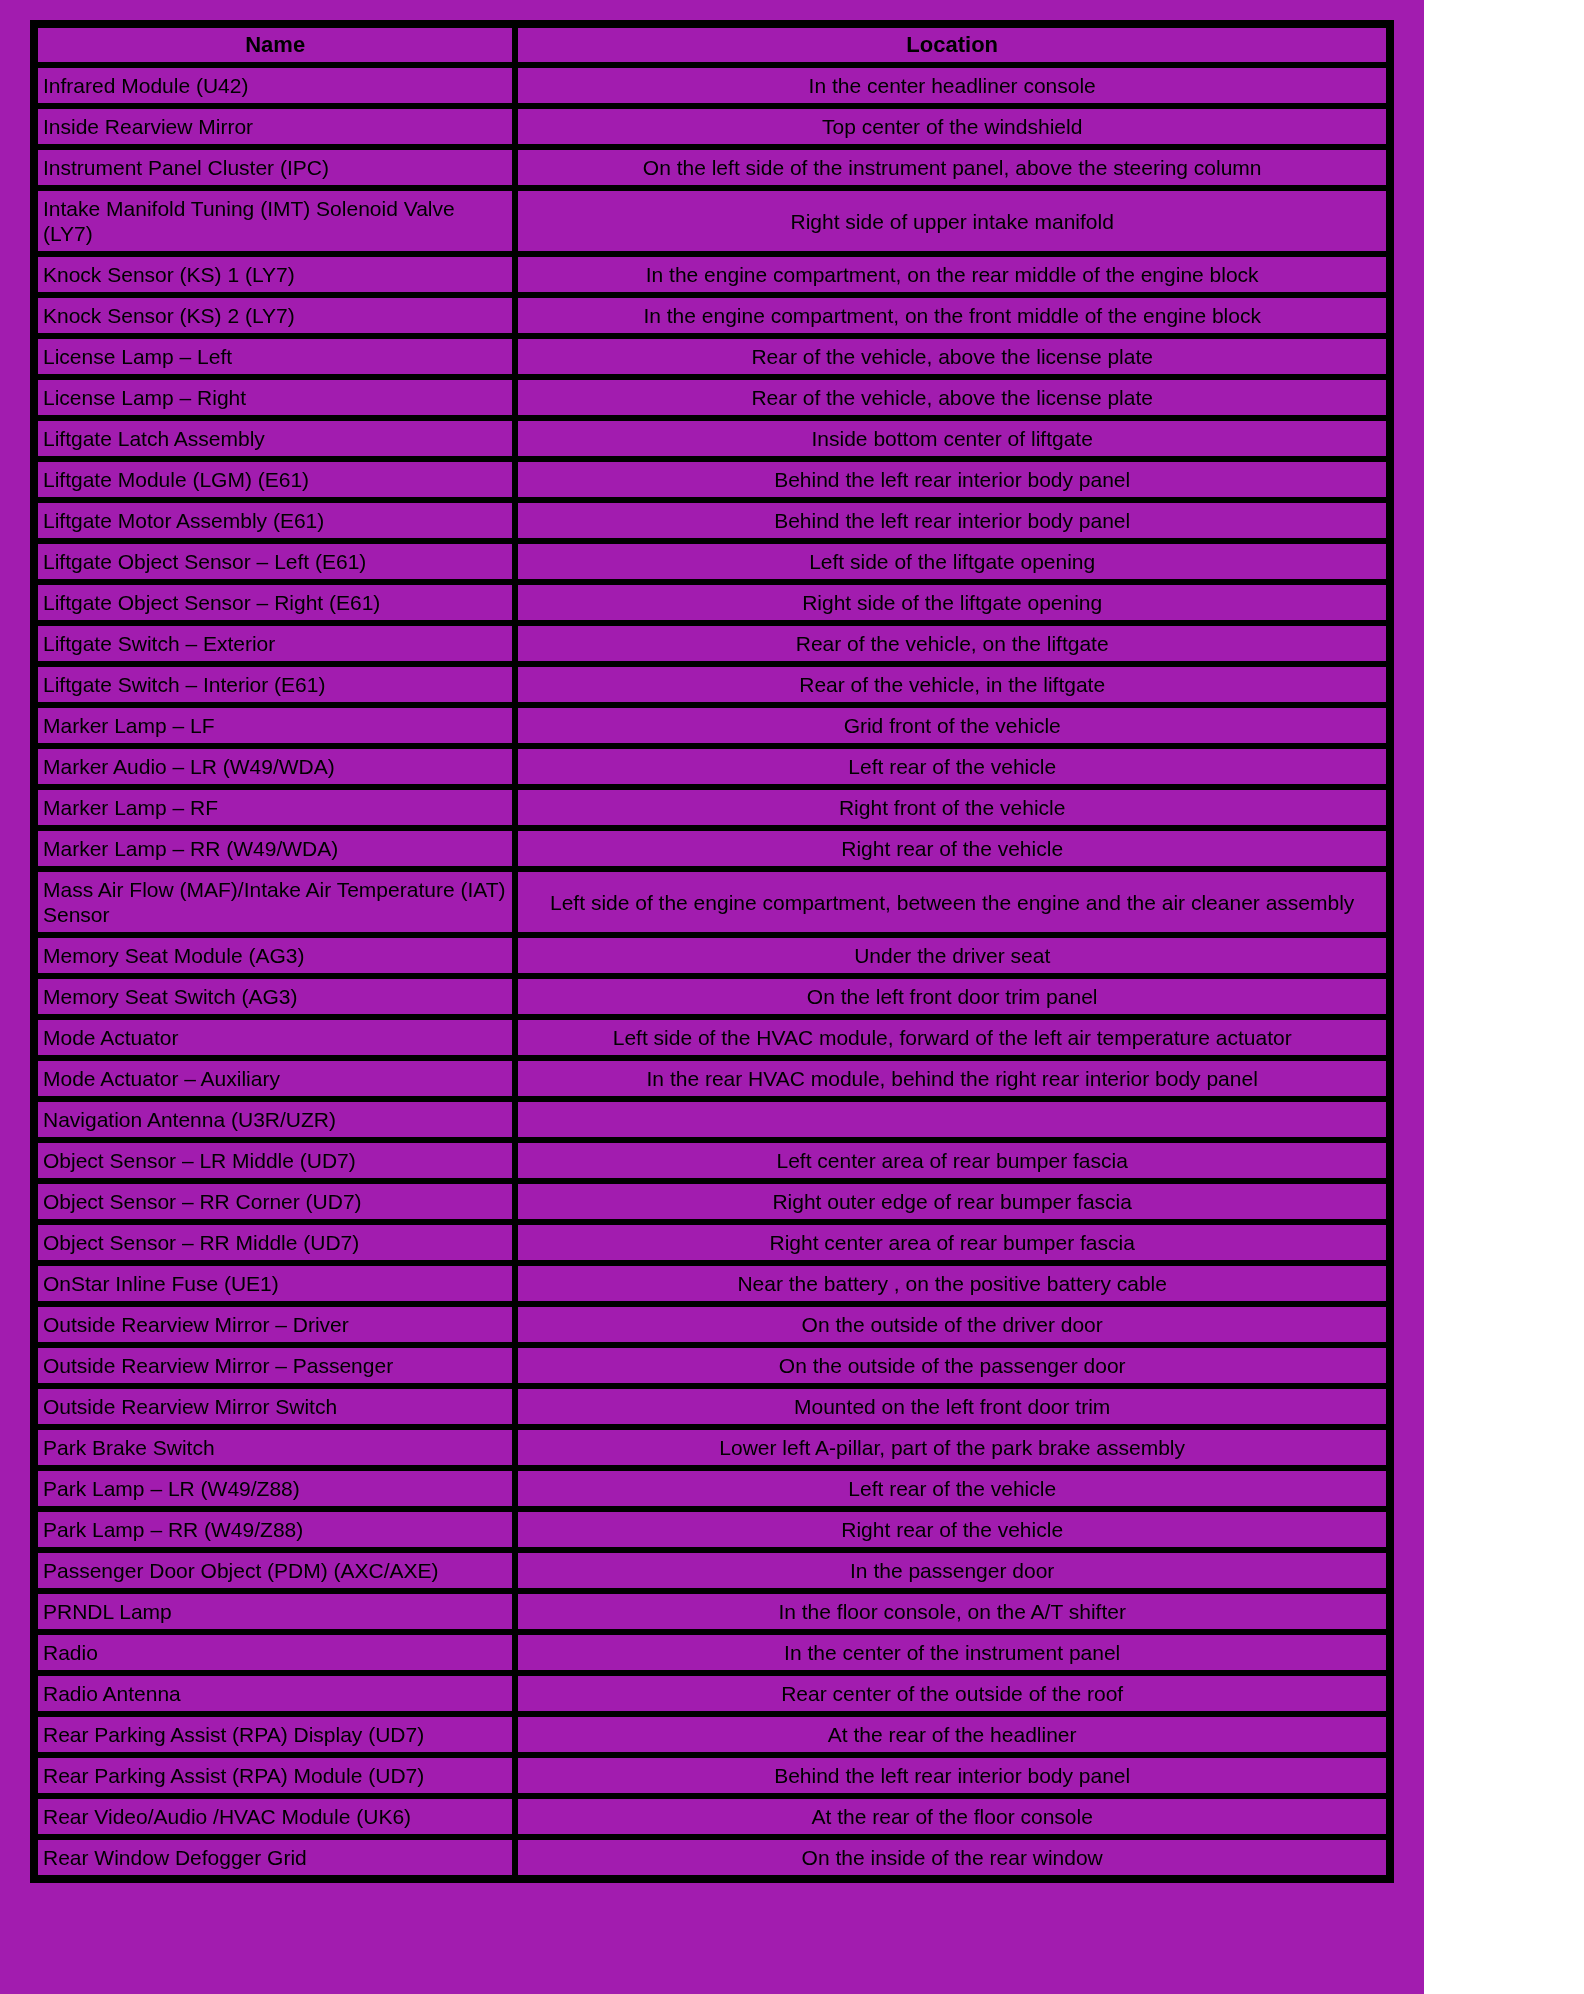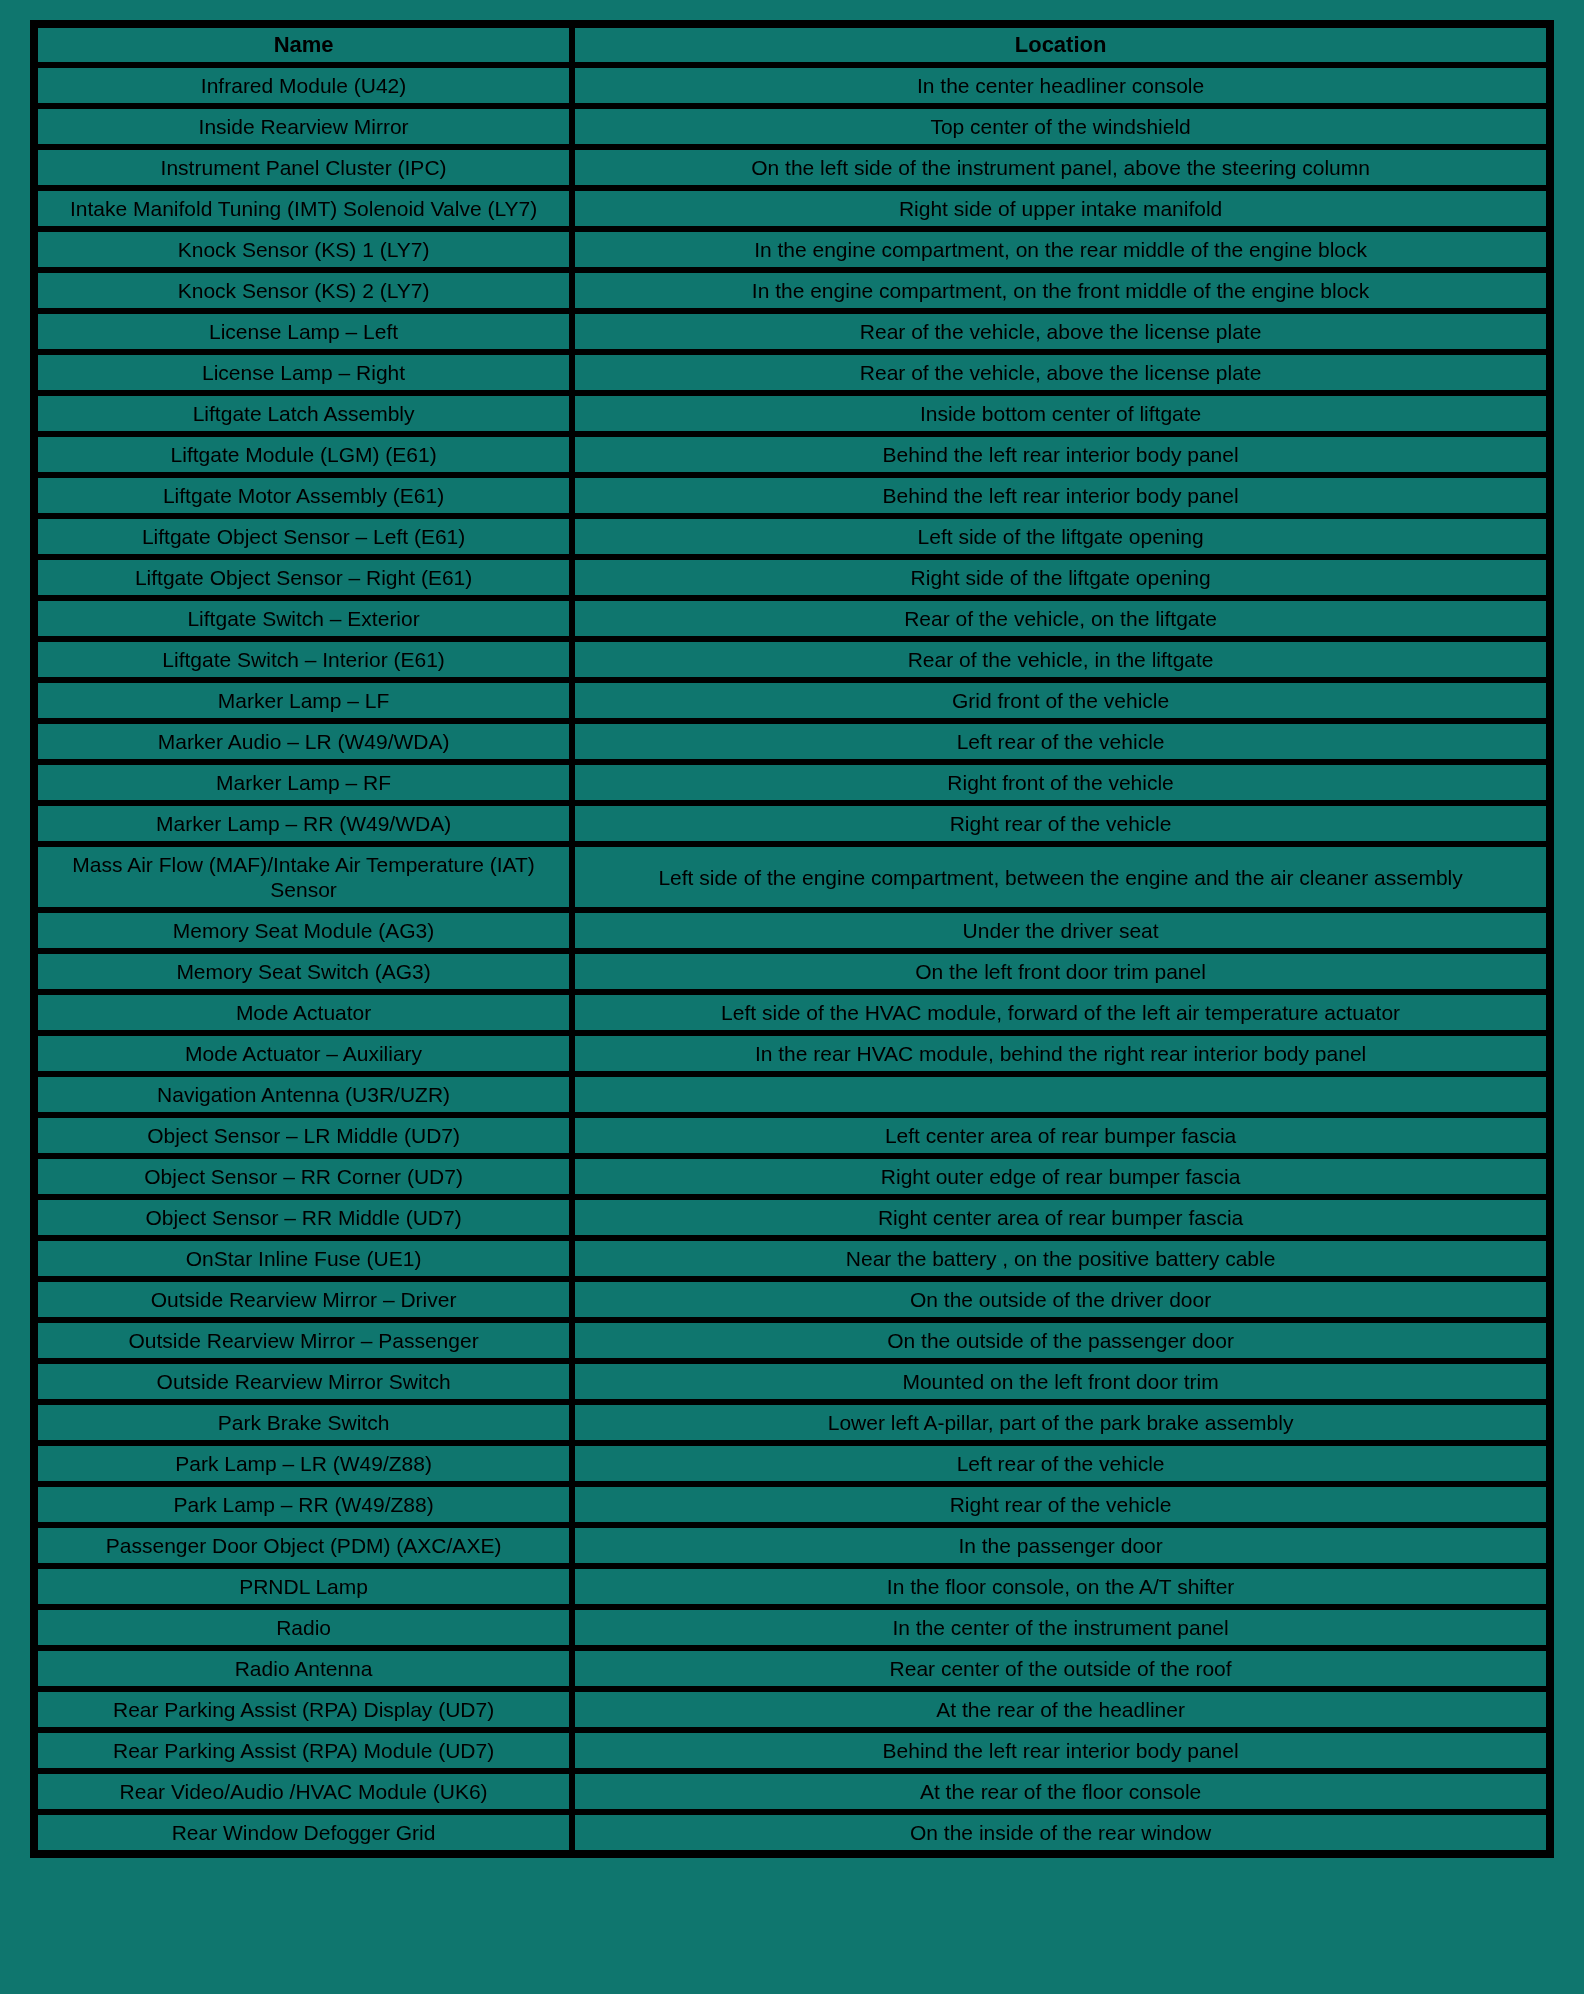--- a/index.html
+++ b/index.html
@@ -4,24 +4,24 @@
 <style>
   html, body {
     margin: 0;
     padding: 0;
     background: #ffffff;
     color: #000000;
     font-family: "Liberation Sans", sans-serif;
   }
   .page {
     box-sizing: border-box;
-    width: 1584px;
+    width: 1424px;
     min-height: 1994px;
     padding: 20px 30px 37px 30px;
-    background: #0f766e;
+    background: #a21caf;
   }
   table.loc-table {
     width: 100%;
     border-collapse: collapse;
     table-layout: fixed;
     border: 8px solid #000000;
   }
   table.loc-table col.col-name { width: 35.5%; }
   table.loc-table col.col-loc  { width: 64.5%; }
   table.loc-table th,
@@ -35,21 +35,21 @@
     font-weight: bold;
     text-align: center;
     padding: 4px 4px;
   }
   table.loc-table td {
     font-size: 21px;
     line-height: 25px;
     padding: 5px 5px;
     vertical-align: middle;
   }
-  td.name-cell { text-align: center; }
+  td.name-cell { }
   td.loc-cell  { text-align: center; padding-left: 7px; }
 </style>
 </head>
 <body>
 
 <div class="page">
   <table class="loc-table">
     <colgroup>
       <col class="col-name">
       <col class="col-loc">

